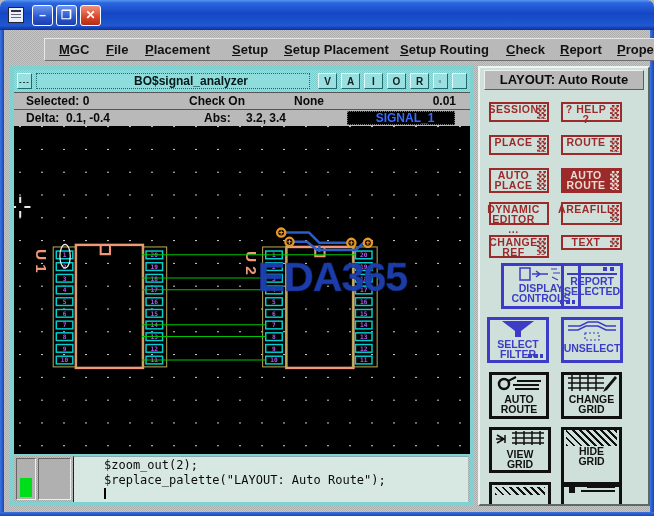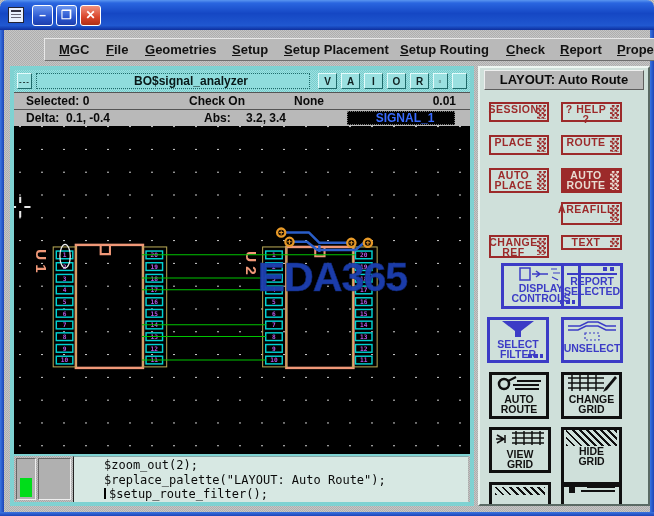--- a/index.html
+++ b/index.html
@@ -115,21 +115,21 @@
     <div class="tb-btn">❒</div>
     <div class="tb-btn close">✕</div>
   </div>
   <div class="edge l"></div>
   <div class="edge r"></div>
   <div class="edge b"></div>
 
   <div class="menubar">
     <span class="menu-item" style="left:14px">MGC</span>
     <span class="menu-item" style="left:61px">File</span>
-    <span class="menu-item" style="left:100px">Geometries</span>
+    <span class="menu-item" style="left:100px">Placement</span>
     <span class="menu-item" style="left:187px">Setup</span>
     <span class="menu-item" style="left:239px">Setup Placement</span>
     <span class="menu-item" style="left:355px">Setup Routing</span>
     <span class="menu-item" style="left:461px">Check</span>
     <span class="menu-item" style="left:515px">Report</span>
     <span class="menu-item" style="left:572px">Properties</span>
   </div>
 
   <div class="subwin">
 
@@ -296,21 +296,21 @@
     </div>
 
     <div class="console">
       <div class="led-box">
         <div class="led"></div>
       </div>
       <div class="gray-box"></div>
       <div class="console-text">
         <div>$zoom_out(2);</div>
         <div>$replace_palette("LAYOUT: Auto Route");</div>
-        <div><span class="caret"></span><span>$setup_route_filter();</span></div>
+        <div><span class="caret"></span></div>
       </div>
     </div>
   </div>
 
   <div class="palette">
     <div class="palette-header">LAYOUT: Auto Route</div>
 
     <div class="pbtn maroon" style="left:9px;top:34px;width:60px;height:20px">
         <span class="plabel">SESSION</span>
         <span class="film"></span>
@@ -333,20 +333,24 @@
         <span class="plabel">AUTO
 PLACE</span>
         <span class="film"></span>
       </div>
     <div class="pbtn maroon active" style="left:81px;top:100px;width:61px;height:25px">
         <span class="plabel">AUTO
 ROUTE</span>
         <span class="film"></span>
       </div>
 
+    <div class="pbtn maroon" style="left:9px;top:134px;width:60px;height:23px">
+        <span class="plabel">DYNAMIC
+EDITOR ...</span>
+      </div>
     <div class="pbtn maroon" style="left:81px;top:134px;width:61px;height:23px">
         <span class="plabel">AREAFILL</span>
         <span class="film"></span>
       </div>
 
     <div class="pbtn maroon" style="left:9px;top:167px;width:60px;height:23px">
         <span class="plabel">CHANGE
 REF</span>
         <span class="film"></span>
       </div>

